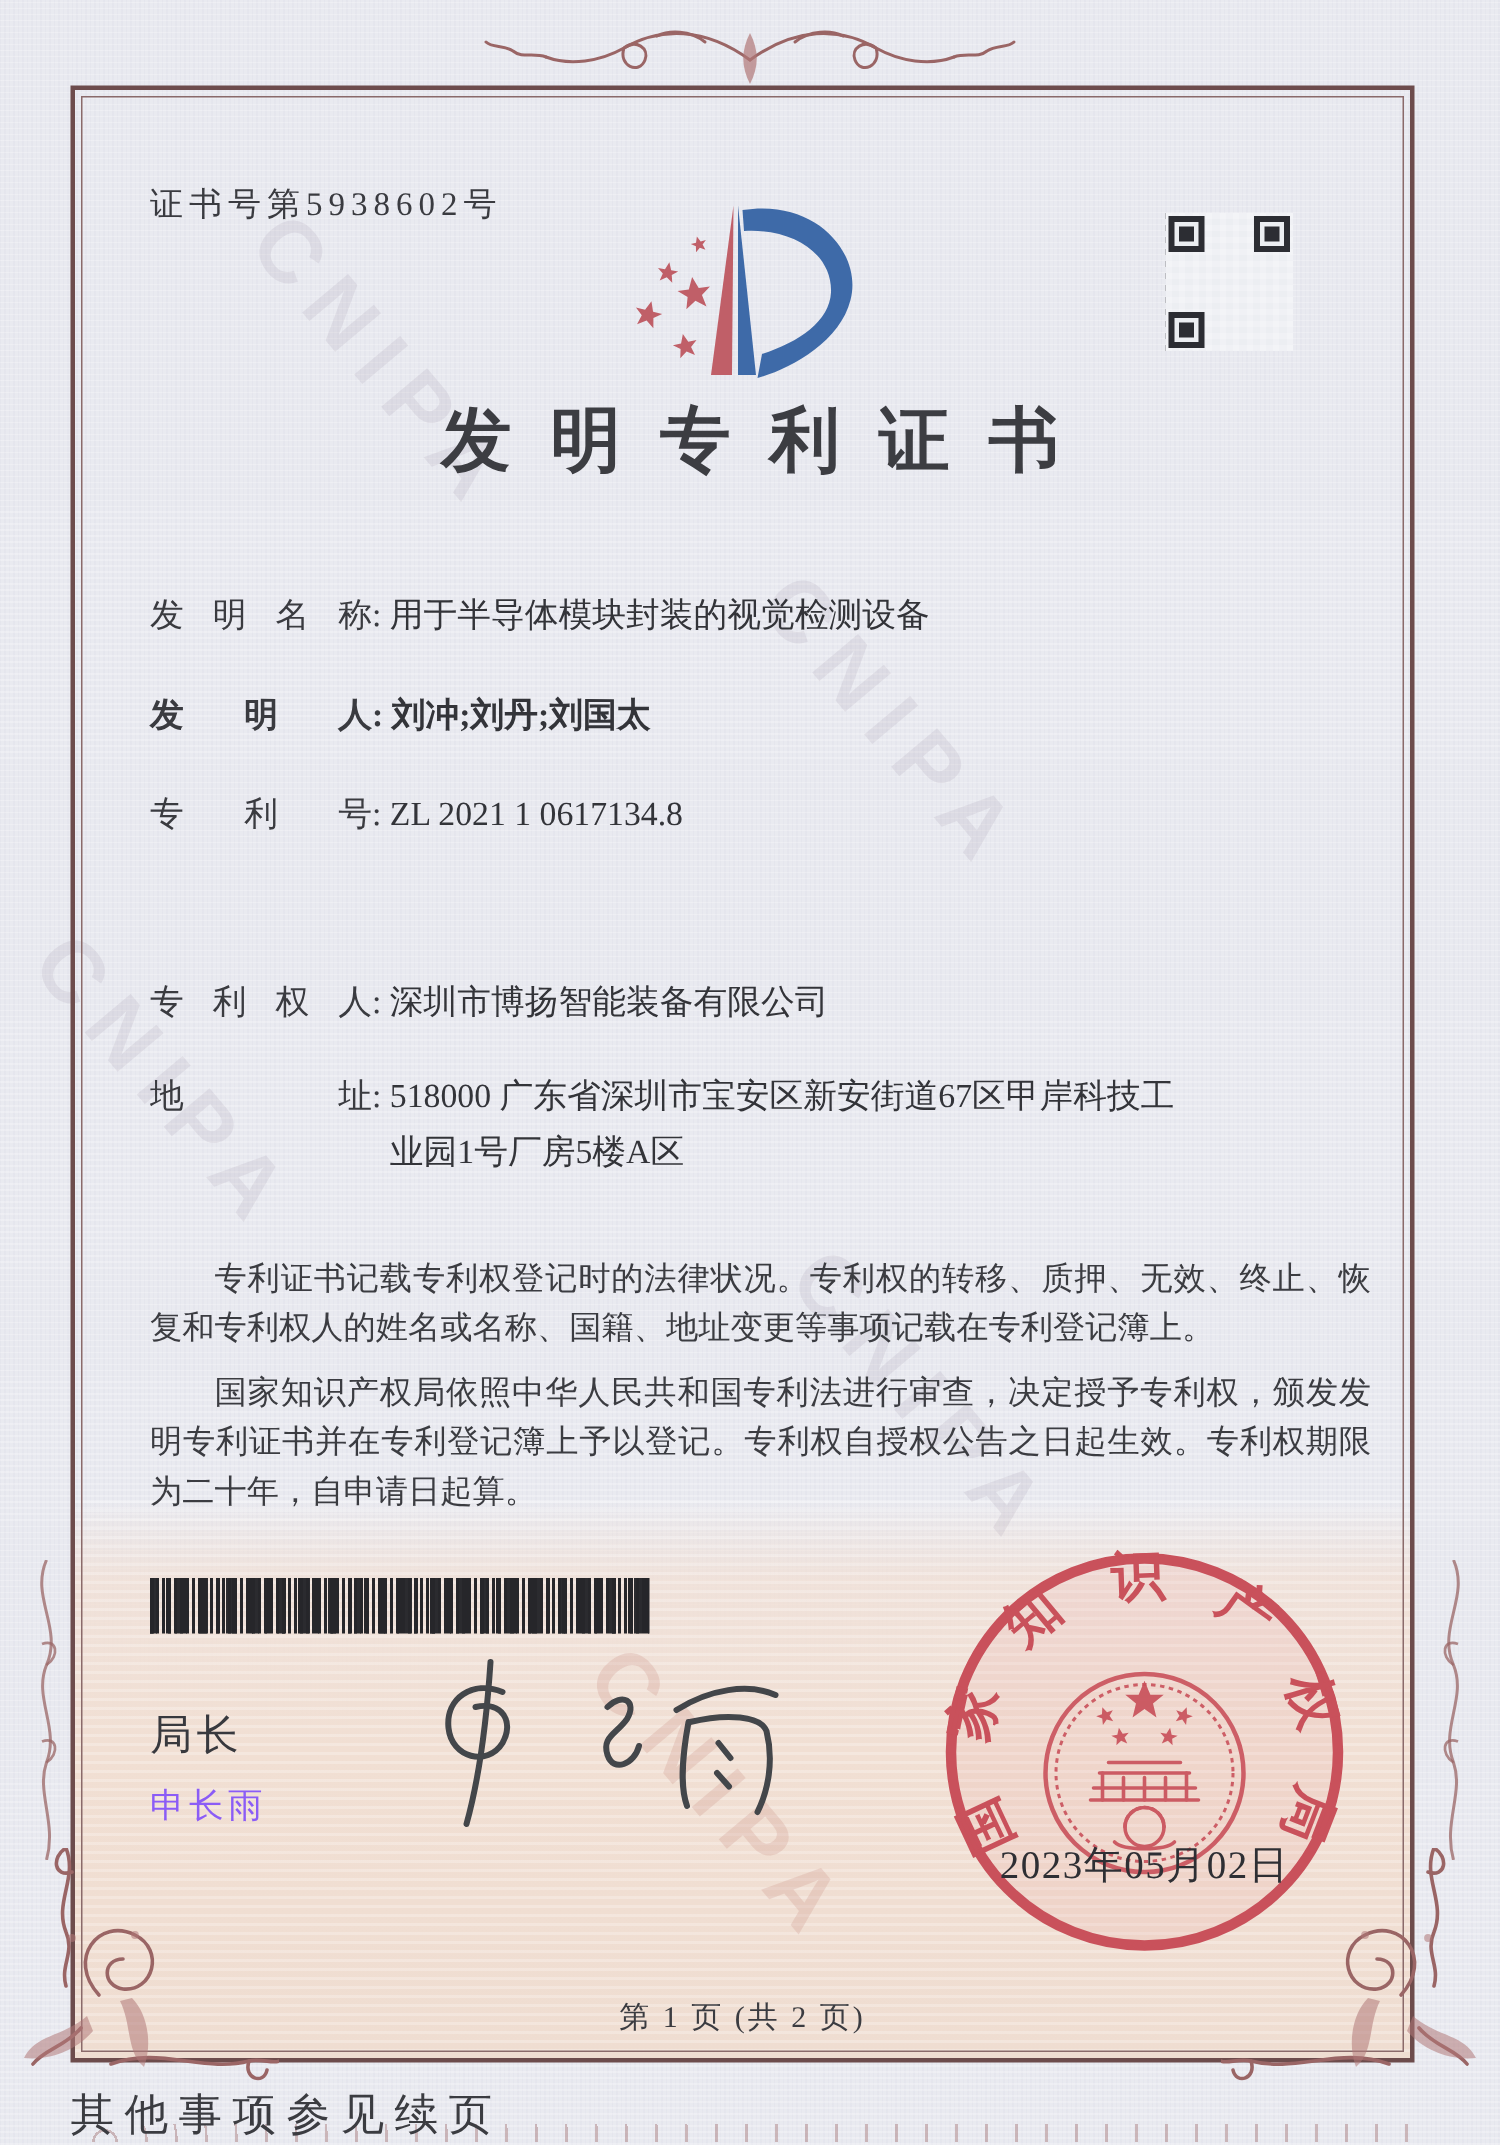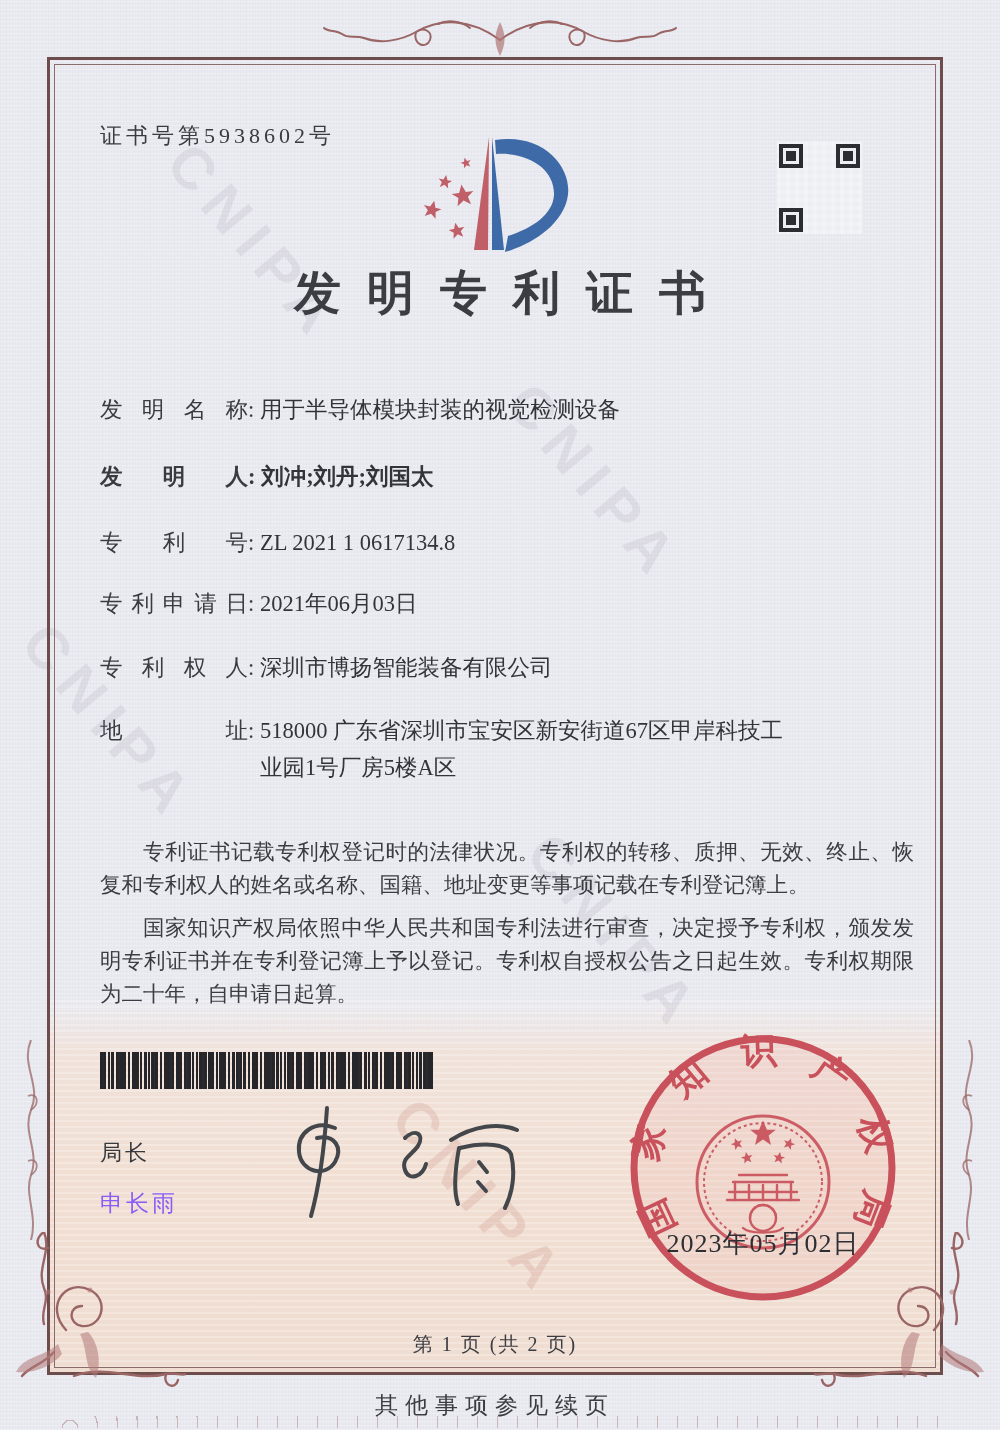--- a/index.html
+++ b/index.html
@@ -77,30 +77,30 @@
   .fgroup.g2 .f-label{width:140px;}
   .paras{position:absolute;left:100px;top:836px;width:814px;font-size:21.5px;line-height:33px;color:#3b3c41;text-align:justify;}
   .paras p{margin:0 0 10px 0;text-indent:2em;}
   .barcode{
     position:absolute;left:100px;top:1052px;width:333px;height:37px;
     background-image:
       repeating-linear-gradient(90deg,#26262a 0 2px,transparent 2px 4px),
       repeating-linear-gradient(90deg,#26262a 0 3px,transparent 3px 11px),
       repeating-linear-gradient(90deg,#2b2b2f 0 5px,transparent 5px 17px);
   }
-  .signer-title{position:absolute;left:100px;top:1138px;font-size:22px;letter-spacing:3px;color:#38393e;}
+  .signer-title{position:absolute;left:100px;top:1138px;font-size:28px;letter-spacing:3px;color:#38393e;}
   .signer-name{position:absolute;left:100px;top:1188px;font-size:23px;letter-spacing:3px;color:#8b5cf6;}
   .signature{position:absolute;left:255px;top:1098px;width:270px;height:128px;}
   .seal{position:absolute;left:627px;top:1032px;width:272px;height:272px;}
   .seal-date{
     position:absolute;left:627px;top:1226px;width:272px;text-align:center;
     font-size:26px;color:#2e2f34;letter-spacing:1px;
   }
   .page-indicator{position:absolute;left:47px;right:57px;top:1331px;text-align:center;font-size:20px;color:#3b3c41;letter-spacing:2px;}
-  .continuation{position:absolute;left:47px;right:57px;top:1390px;text-align:center;font-size:23px;letter-spacing:7px;color:#3b3c41;}
+  .continuation{position:absolute;left:47px;right:57px;top:1390px;text-align:left;font-size:29px;letter-spacing:7px;color:#3b3c41;}
   .orn{position:absolute;pointer-events:none;}
   .orn-top{left:320px;top:10px;width:360px;height:50px;}
   .orn-bl{left:14px;top:1232px;width:172px;height:176px;}
   .orn-br{right:14px;top:1232px;width:172px;height:176px;transform:scaleX(-1);}
   .orn-le{left:16px;top:1040px;width:30px;height:200px;}
   .orn-re{right:16px;top:1040px;width:30px;height:200px;transform:scaleX(-1);}
   .bottom-lace{
     position:absolute;left:60px;right:60px;bottom:2px;height:12px;opacity:.5;
     background:repeating-radial-gradient(circle at 10px 12px, transparent 0 7px, rgba(154,101,101,.8) 7px 8.5px, transparent 8.5px 20px);
   }
@@ -213,24 +213,20 @@
     <span class="f-value">用于半导体模块封装的视觉检测设备</span>
   </div>
   <div class="frow" style="top:458px;font-weight:bold;">
     <span class="f-label">发明人</span><span class="f-colon">:</span>
     <span class="f-value">刘冲;刘丹;刘国太</span>
   </div>
   <div class="frow" style="top:524px;">
     <span class="f-label">专利号</span><span class="f-colon">:</span>
     <span class="f-value">ZL 2021 1 0617134.8</span>
   </div>
-  <div class="frow" style="top:585px;">
-    <span class="f-label">专利申请日</span><span class="f-colon">:</span>
-    <span class="f-value">2021年06月03日</span>
-  </div>
   <div class="frow" style="top:649px;">
     <span class="f-label">专利权人</span><span class="f-colon">:</span>
     <span class="f-value">深圳市博扬智能装备有限公司</span>
   </div>
   <div class="frow" style="top:712px;">
     <span class="f-label">地址</span><span class="f-colon">:</span>
     <span class="f-value addr">518000 广东省深圳市宝安区新安街道67区甲岸科技工业园1号厂房5楼A区</span>
   </div>
 
   <div class="paras">

